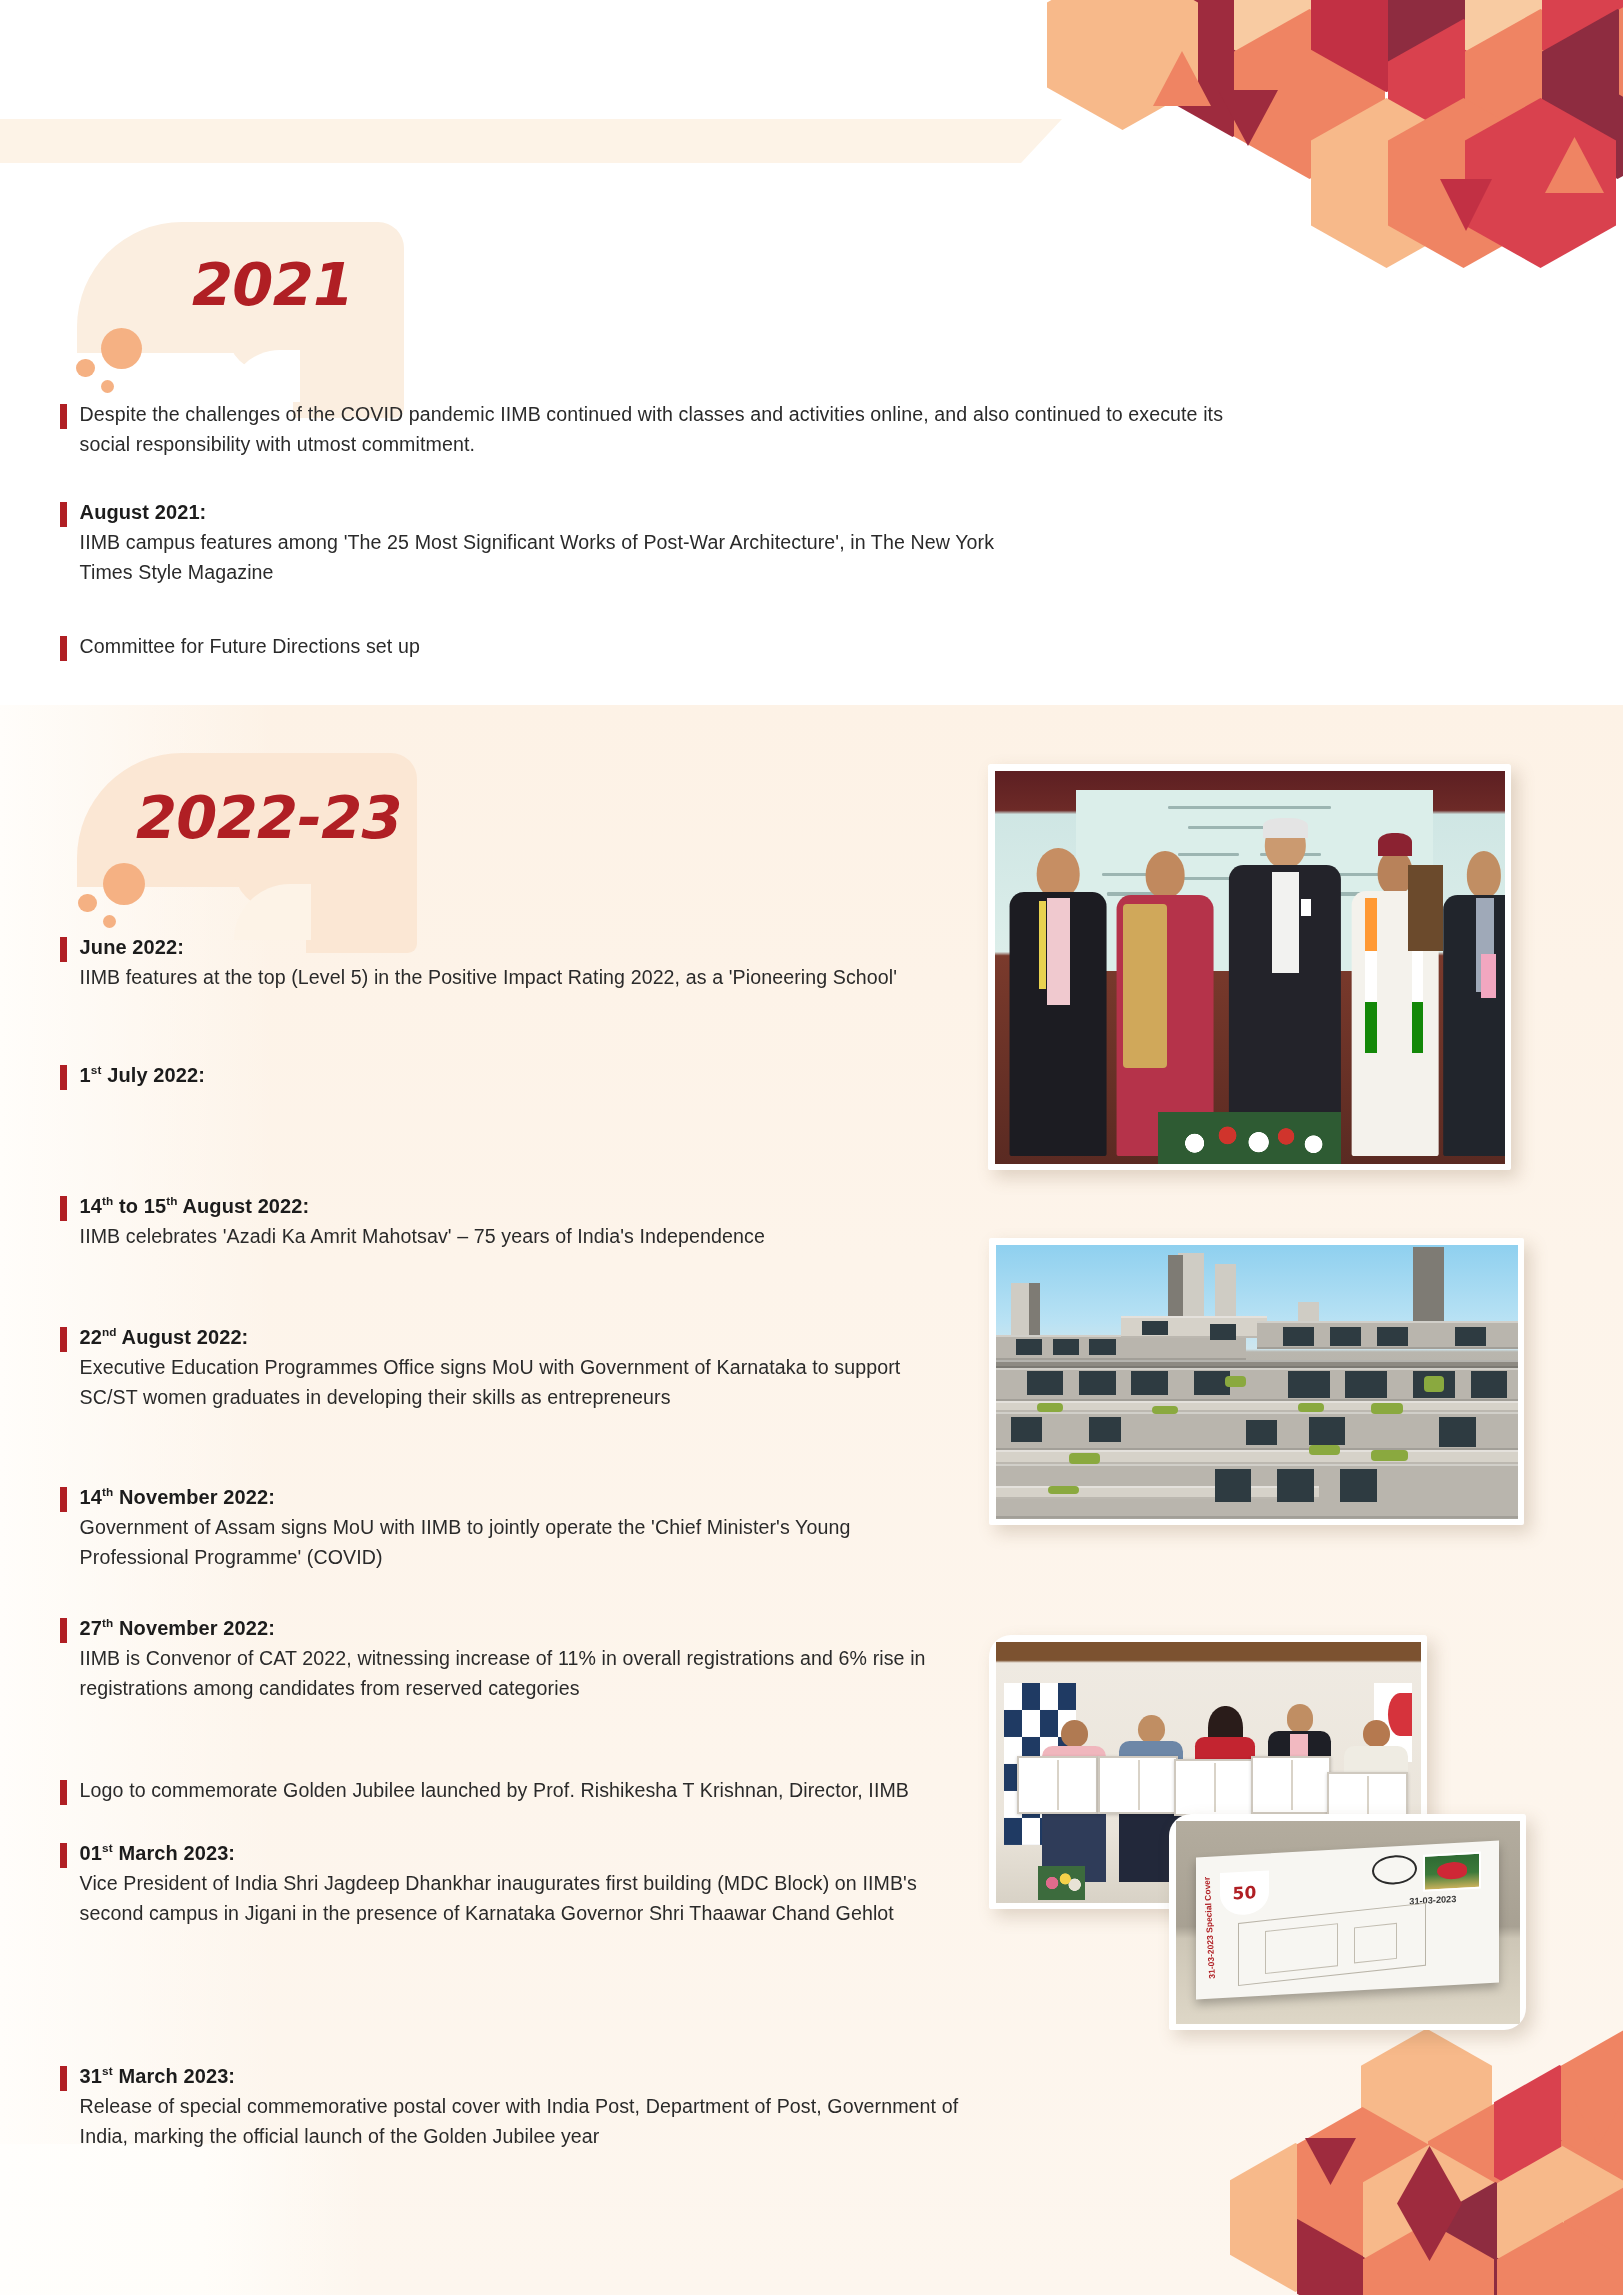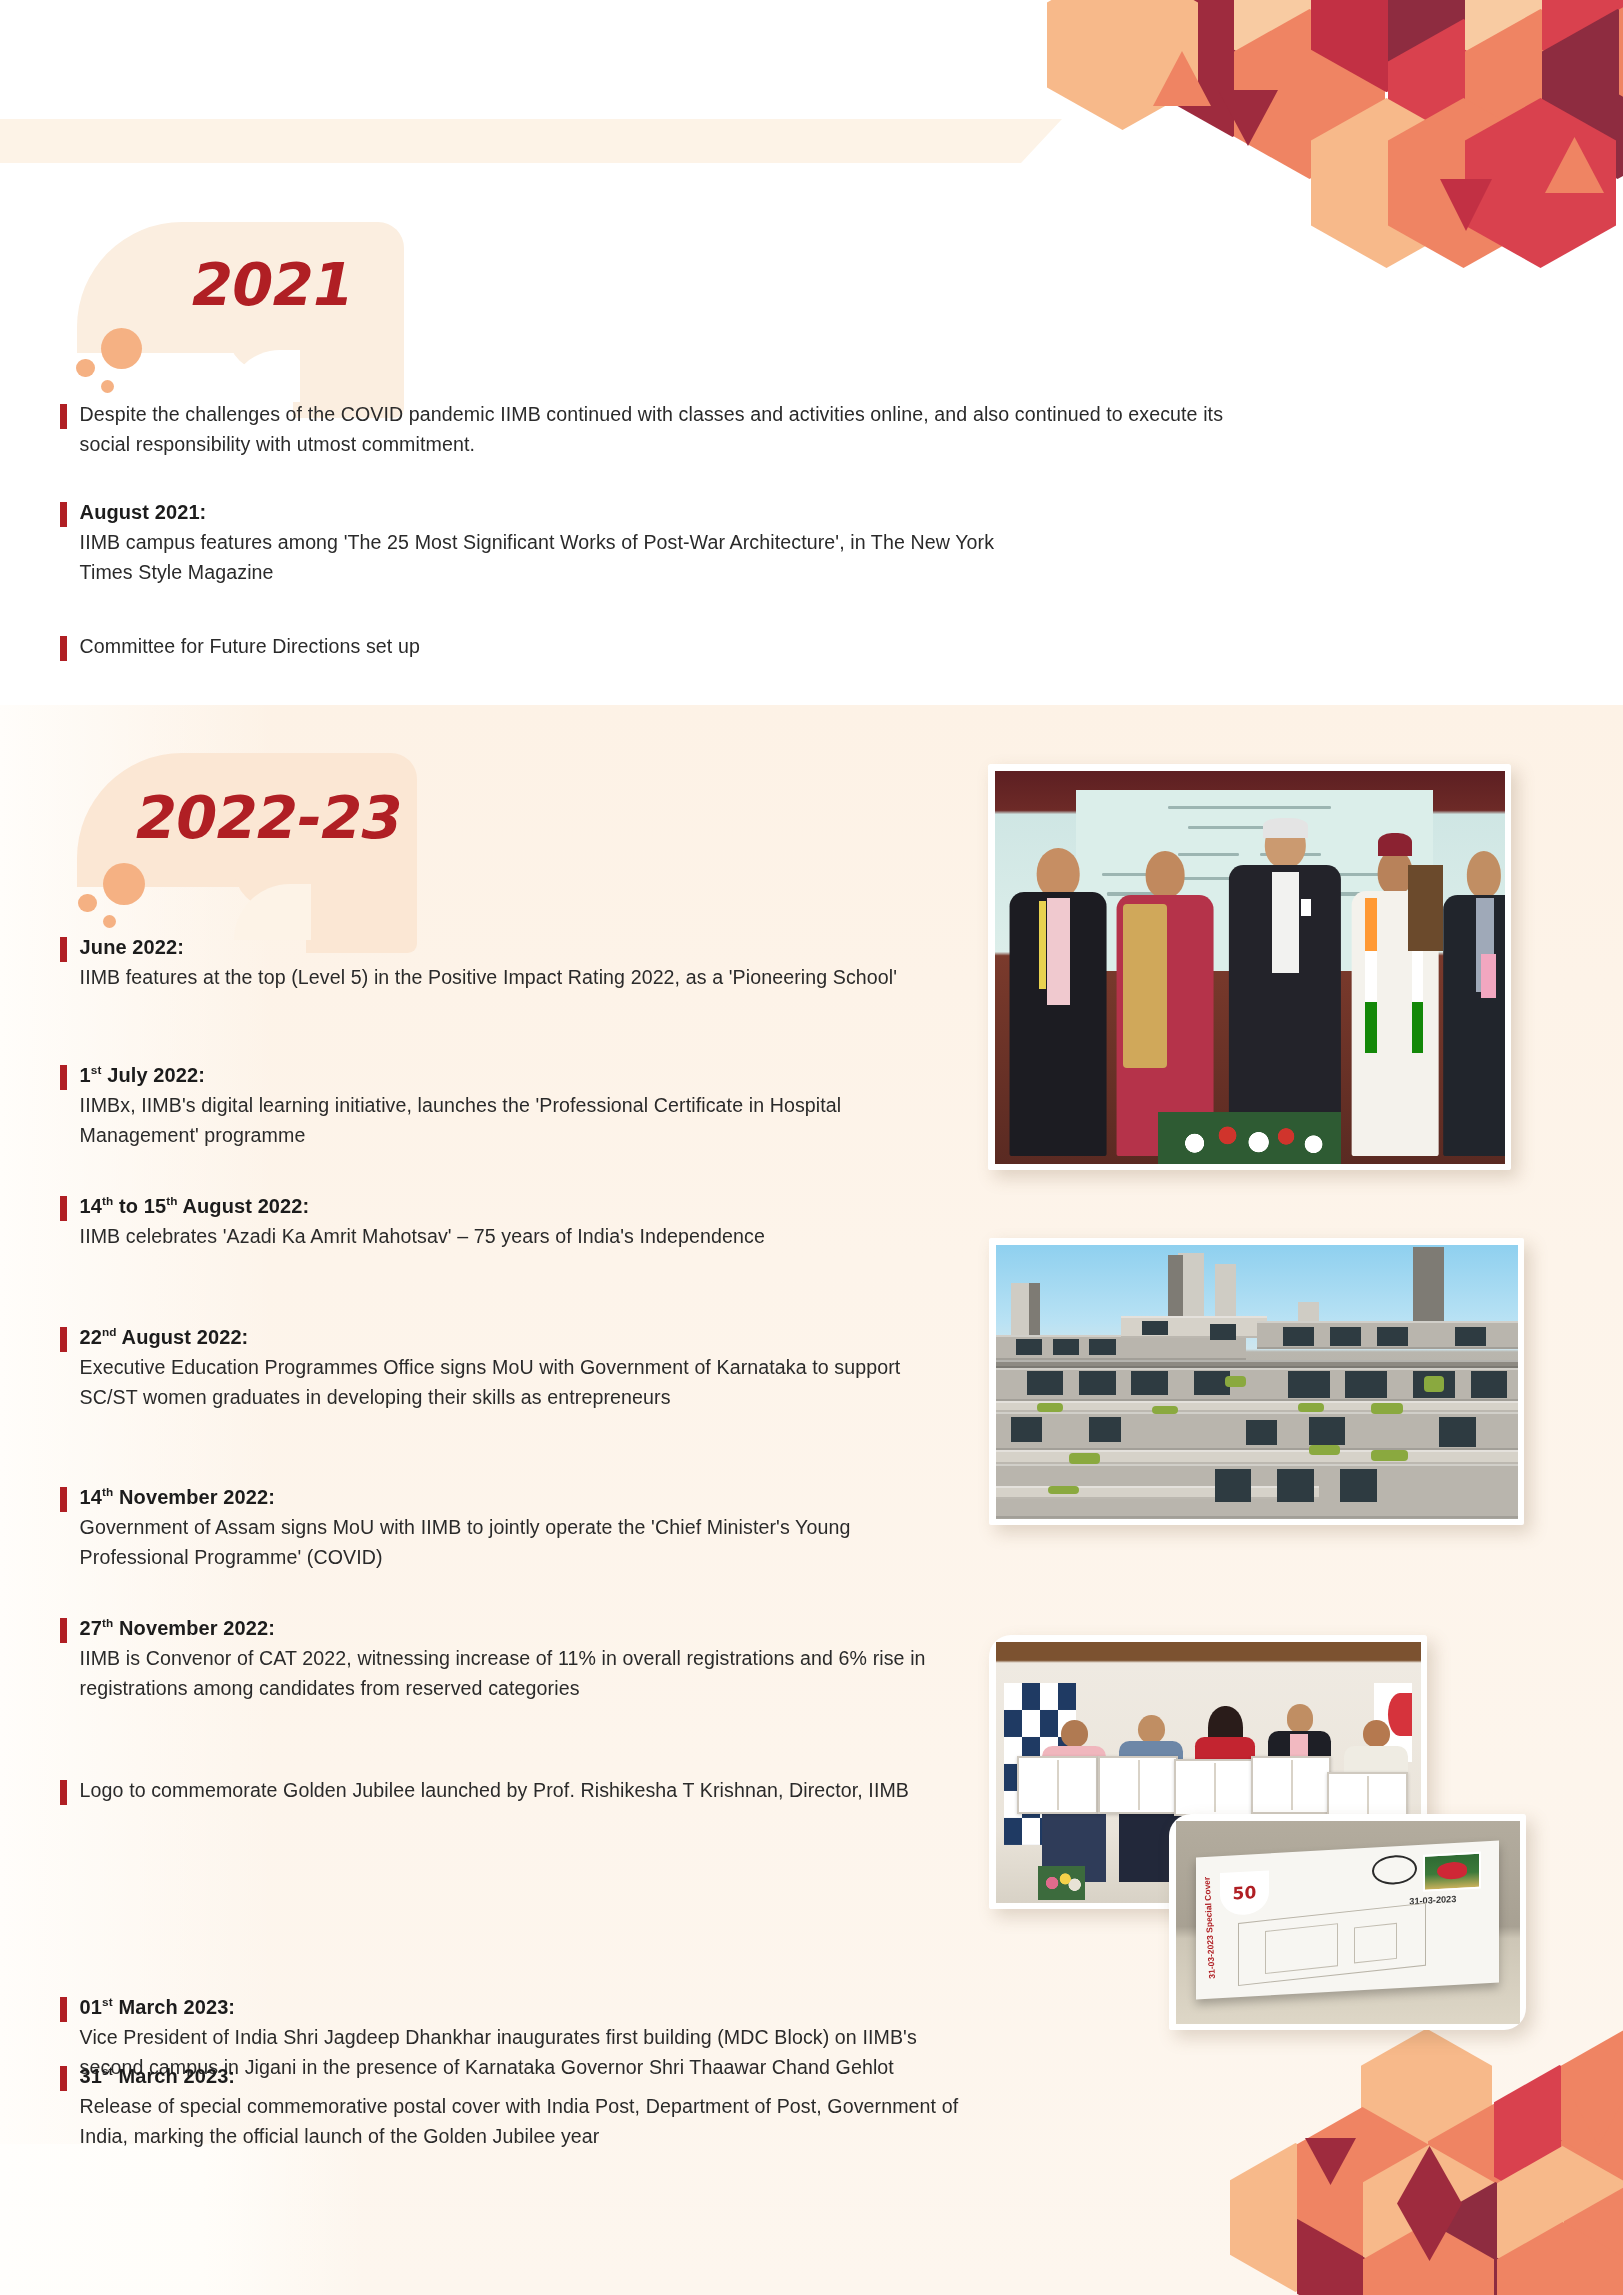--- a/index.html
+++ b/index.html
@@ -270,21 +270,20 @@
     <div class="entry-text">IIMB features at the top (Level 5) in the Positive Impact Rating 2022, as a 'Pioneering School'</div>
   </div>
 </div>
 
 <div class="entry" style="left:60px;top:1060px;width:870px;">
   <div class="marker"></div>
   <div class="entry-body">
     <div class="entry-date">
       <span>1</span><sup>st</sup><span> July 2022:</span>
     </div>
-    <div class="entry-text">IIMBx, IIMB's digital learning initiative, launches the 'Professional Certificate in Hospital Management' programme</div>
   </div>
 </div>
 
 <div class="entry" style="left:60px;top:1191px;width:870px;">
   <div class="marker"></div>
   <div class="entry-body">
     <div class="entry-date">
       <span>14</span><sup>th</sup><span> to 15</span><sup>th</sup><span> August 2022:</span>
     </div>
     <div class="entry-text">IIMB celebrates 'Azadi Ka Amrit Mahotsav' – 75 years of India's Independence</div>
@@ -321,21 +320,21 @@
   </div>
 </div>
 
 <div class="entry" style="left:60px;top:1775px;width:877px;">
   <div class="marker"></div>
   <div class="entry-body">
     <div class="entry-text">Logo to commemorate Golden Jubilee launched by Prof. Rishikesha T Krishnan, Director, IIMB</div>
   </div>
 </div>
 
-<div class="entry" style="left:60px;top:1992px;width:864px;">
+<div class="entry" style="left:60px;top:1838px;width:864px;">
   <div class="marker"></div>
   <div class="entry-body">
     <div class="entry-date">
       <span>01</span><sup>st</sup><span> March 2023:</span>
     </div>
     <div class="entry-text">Vice President of India Shri Jagdeep Dhankhar inaugurates first building (MDC Block) on IIMB's second campus in Jigani in the presence of Karnataka Governor Shri Thaawar Chand Gehlot</div>
   </div>
 </div>
 
 <div class="entry" style="left:60px;top:2061px;width:903px;">

